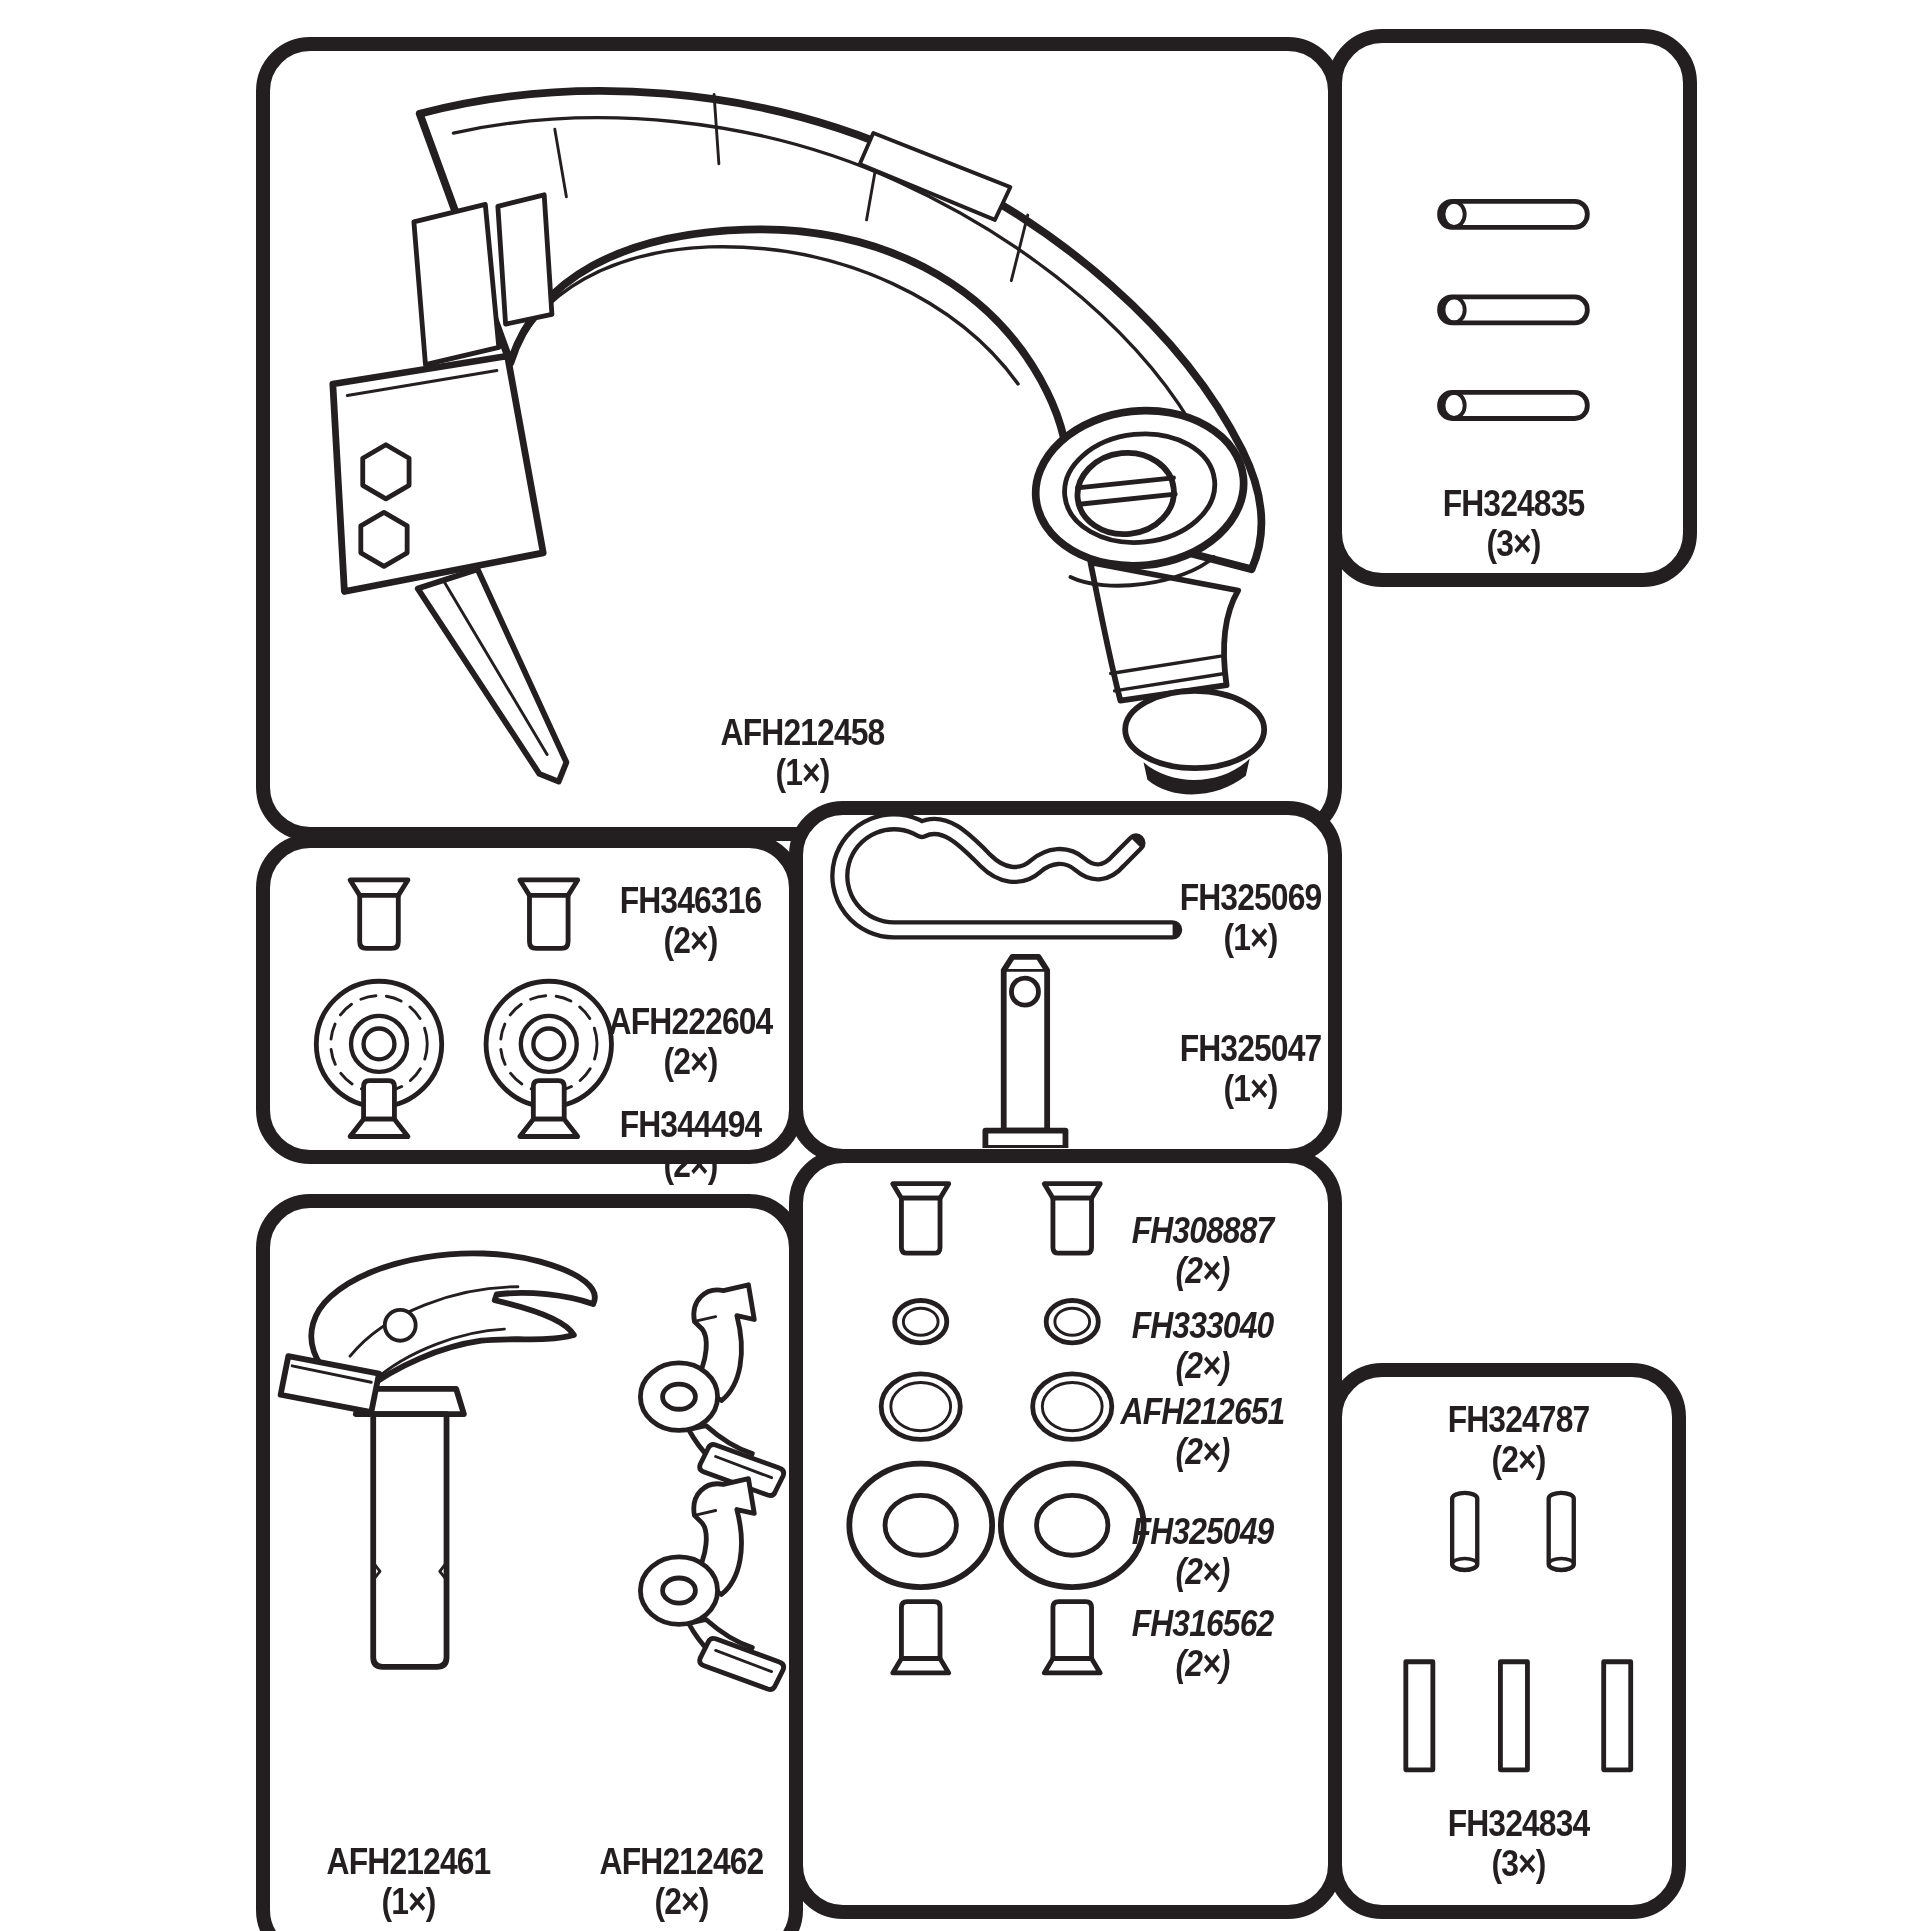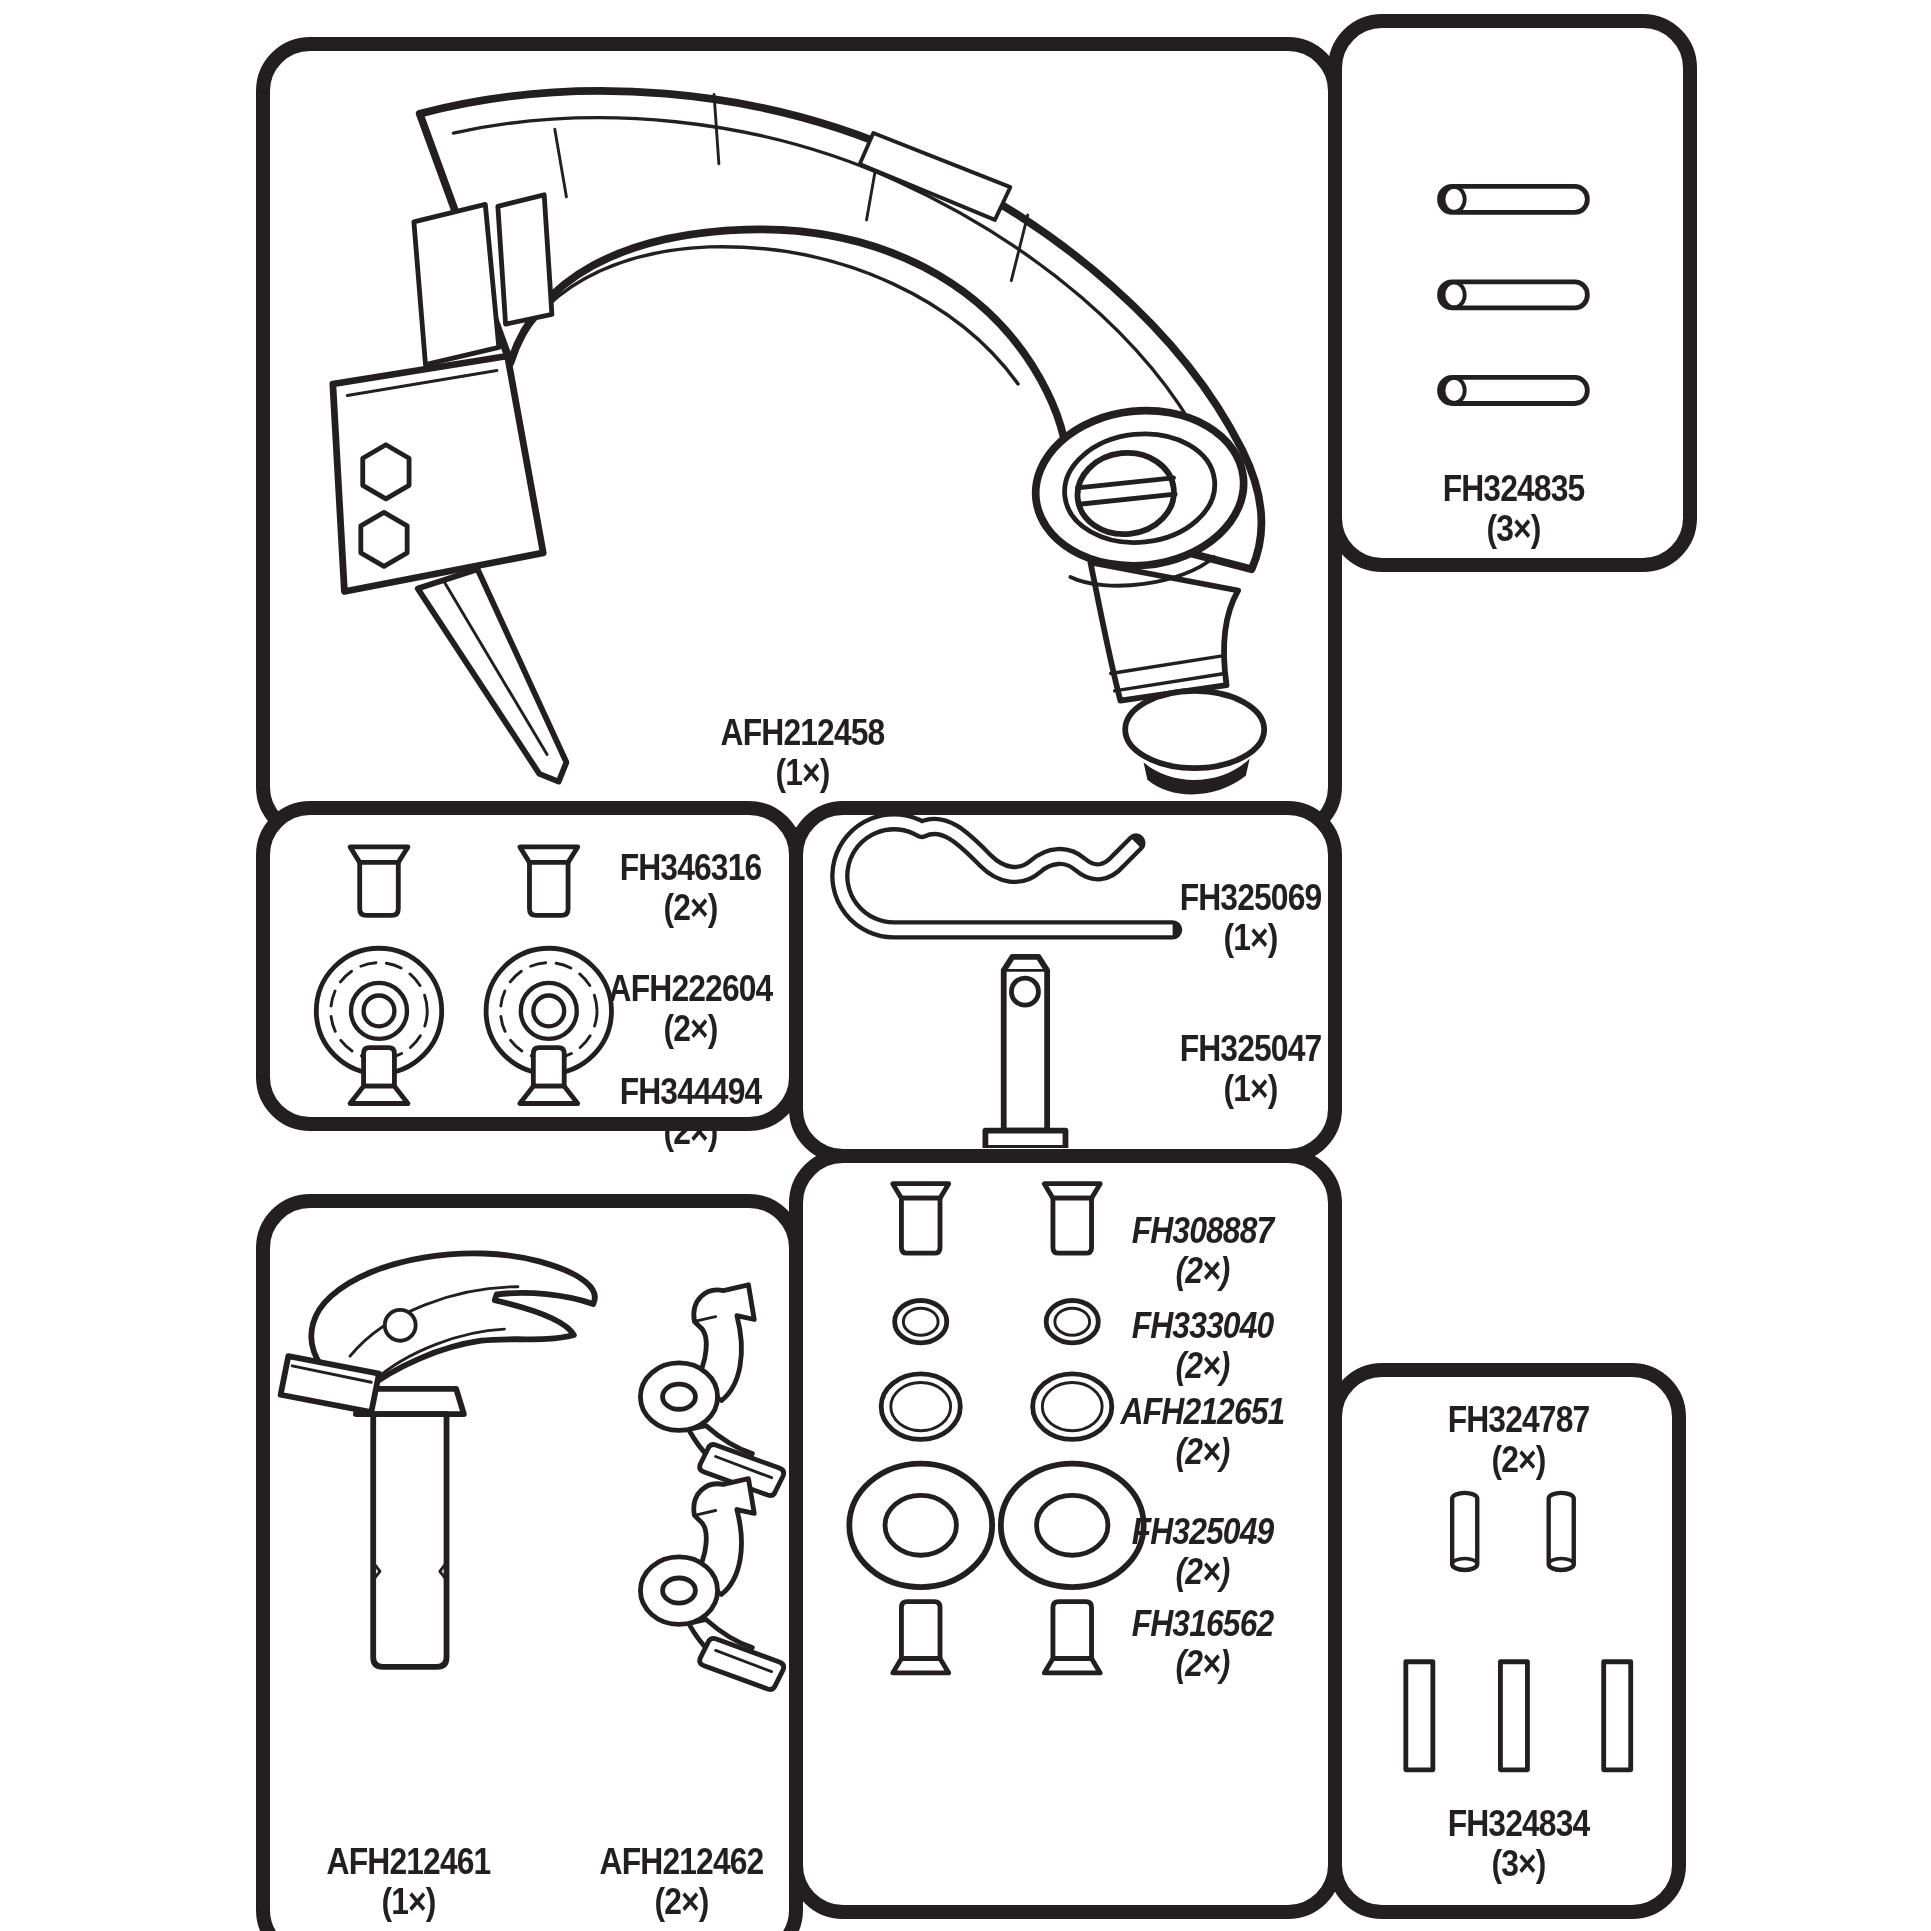--- a/index.html
+++ b/index.html
@@ -60,39 +60,39 @@
         <path d="M 168,572 L 230,552 L 322,752 L 314,772 L 294,764 Z" fill="#ffffff" stroke-width="6"></path>
         <path d="M 196,566 L 302,744" stroke-width="3"></path>
       </g>
     </svg>
     <div class="plabel" style="left:532px;top:662px;">
       <div class="pnum">AFH212458</div>
       <div class="pqty">(1×)</div>
     </div>
   </section>
 
-  <section class="panel" style="left:1328px;top:14px;width:369px;height:558px;">
+  <section class="panel" style="left:1328px;top:29px;width:369px;height:558px;">
     <svg class="draw" width="340" height="529" viewBox="15 15 352 548" fill="none" stroke="#231f20">
       <defs>
         <g id="pinB">
           <rect x="116" y="179" width="153" height="27" rx="13" fill="#ffffff" stroke-width="5"></rect>
           <ellipse cx="131" cy="192.5" rx="11" ry="13" stroke-width="4"></ellipse>
         </g>
       </defs>
       <use href="#pinB"></use>
       <use href="#pinB" y="99"></use>
       <use href="#pinB" y="198"></use>
     </svg>
     <div class="plabel" style="left:171px;top:441px;">
       <div class="pnum">FH324835</div>
       <div class="pqty">(3×)</div>
     </div>
   </section>
 
-  <section class="panel" style="left:256px;top:801px;width:547px;height:330px;">
+  <section class="panel" style="left:256px;top:834px;width:547px;height:330px;">
     <svg class="draw" width="518" height="333" viewBox="15 15 537 345" fill="none" stroke="#231f20">
       <defs>
         <g id="ccol">
           <path d="M 98,48 L 158,48 L 148,64 L 108,64 Z" fill="#ffffff" stroke-width="5"></path>
           <path d="M 108,64 L 108,112 Q 108,119 115,119 L 141,119 Q 148,119 148,112 L 148,64 Z" fill="#ffffff" stroke-width="5"></path>
           <circle cx="128" cy="218" r="65" fill="#ffffff" stroke-width="5"></circle>
           <circle cx="128" cy="218" r="50" stroke-width="3" stroke-dasharray="16 11"></circle>
           <circle cx="128" cy="218" r="29" stroke-width="4.5"></circle>
           <circle cx="128" cy="218" r="16" stroke-width="4.5"></circle>
           <path d="M 112,262 Q 112,256 118,256 L 138,256 Q 144,256 144,262 L 144,296 L 112,296 Z" fill="#ffffff" stroke-width="5"></path>

